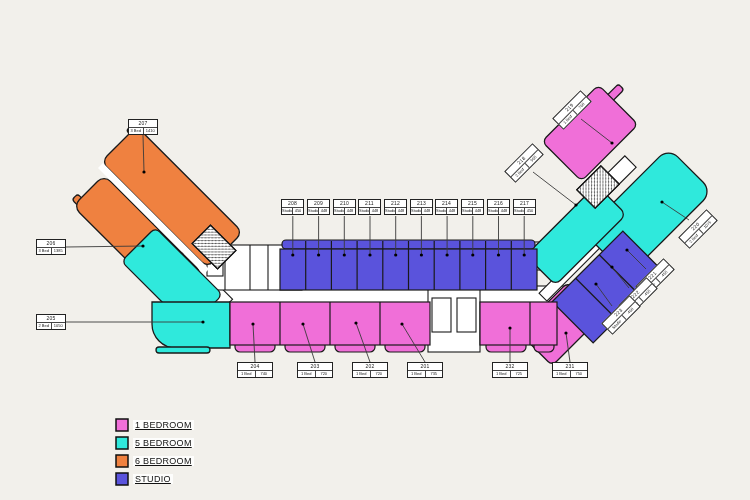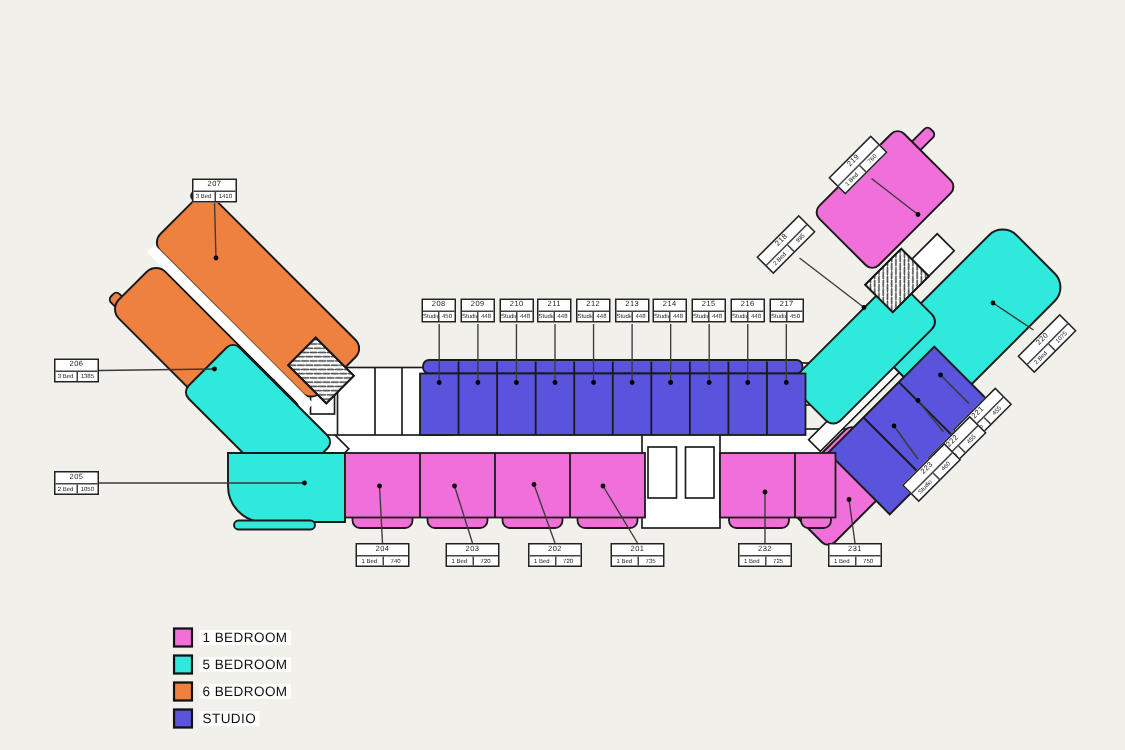--- a/index.html
+++ b/index.html
@@ -22,21 +22,21 @@
   .lbl .lrow span:first-child{border-right:0.5px solid #444;}
   .w-c{width:23px;}
   .w-m{width:30px;}
   .w-b{width:36px;}
   .w-r{width:40px;}
   .rot{transform:rotate(-45deg);transform-origin:center center;}
   
   .legend{position:absolute;left:115px;top:418px;z-index:6;}
   .leg-row{display:flex;align-items:center;margin-bottom:4px;height:14px;}
   .leg-row svg{position:static;display:block;}
-  .leg-label{font-size:9px;color:#111;margin-left:4px;background:rgba(255,255,255,0.85);padding:0 2px;letter-spacing:0.3px;}
+  .leg-label{font-size:9px;color:#111;margin-left:4px;background:rgba(255,255,255,0.85);padding:0 2px;letter-spacing:0.3px;text-decoration:underline;}
 </style>
 </head>
 <body>
 
 <div id="canvas">
 
 <svg width="750" height="500" viewBox="0 0 750 500">
   <defs>
     <pattern id="hatch" patternUnits="userSpaceOnUse" width="4" height="4">
       <path d="M0,4 L4,0" stroke="#333" stroke-width="0.9"></path>

